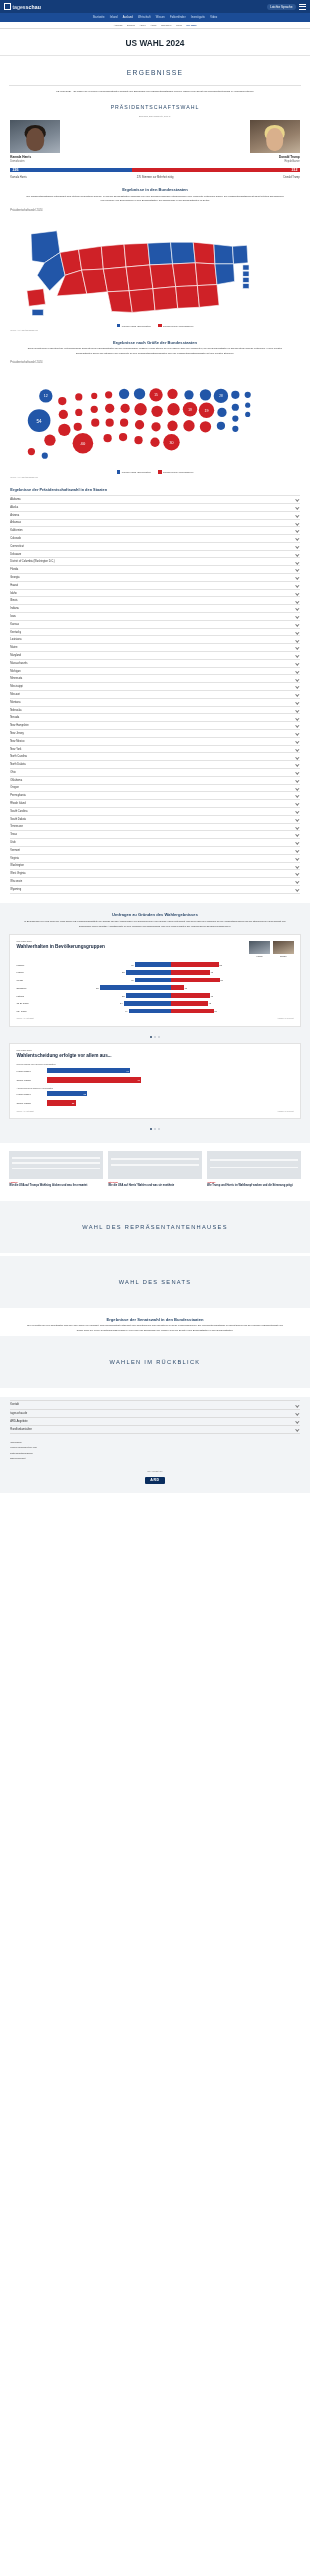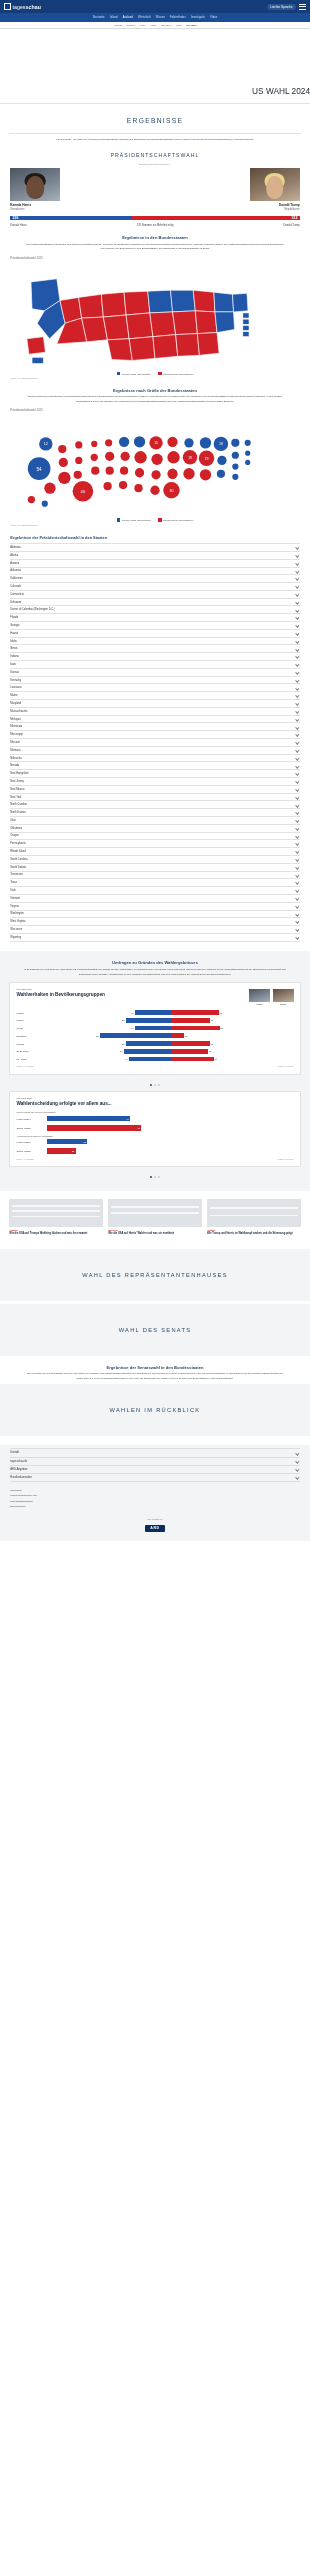--- a/index.html
+++ b/index.html
@@ -83,27 +83,26 @@
     display: flex;
     align-items: center;
     justify-content: center;
     gap: 4.7px;
   }
   .subnav span { font-size: 2.4px; color: #555; }
   .subnav span.active { color: #1b4c96; font-weight: 700; }
 
   
   .page-title {
-    text-align: right;
+    text-align: center;
     padding: 8.3px 0 7.2px;
     font-size: 8.3px;
-    font-weight: 400;
+    font-weight: 700;
     color: #1a2733;
     border-bottom: 0.5px solid #e4e4e4;
-    margin-top: 48px;
   }
 
   
   .section-head {
     text-align: center;
     padding: 13.4px 0 3.1px;
     font-size: 6.7px;
     letter-spacing: 1.3px;
     color: #2d4a6b;
     font-weight: 400;

